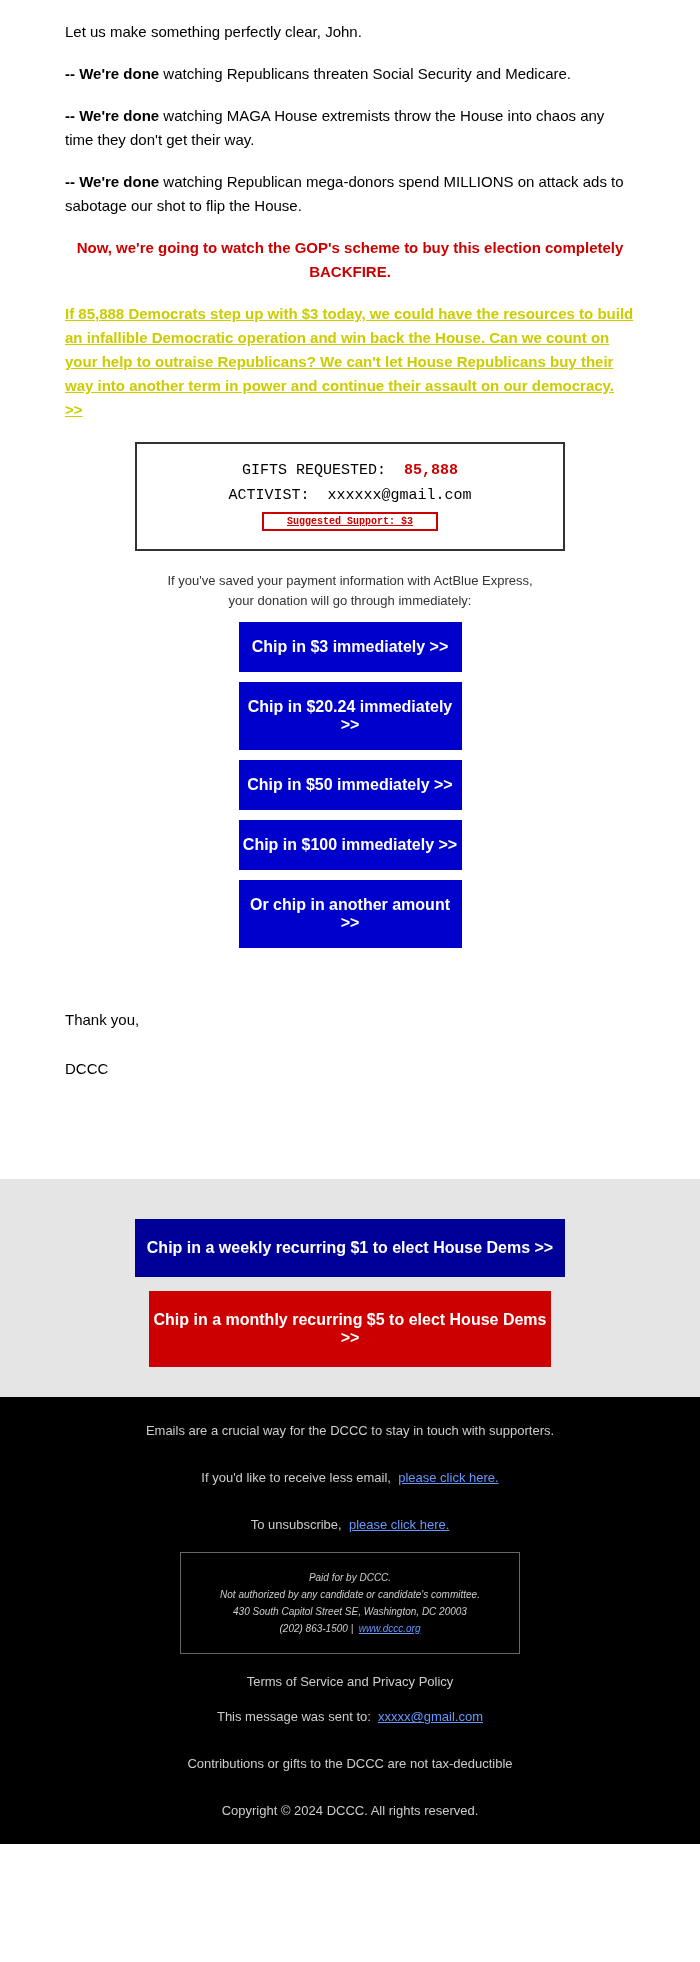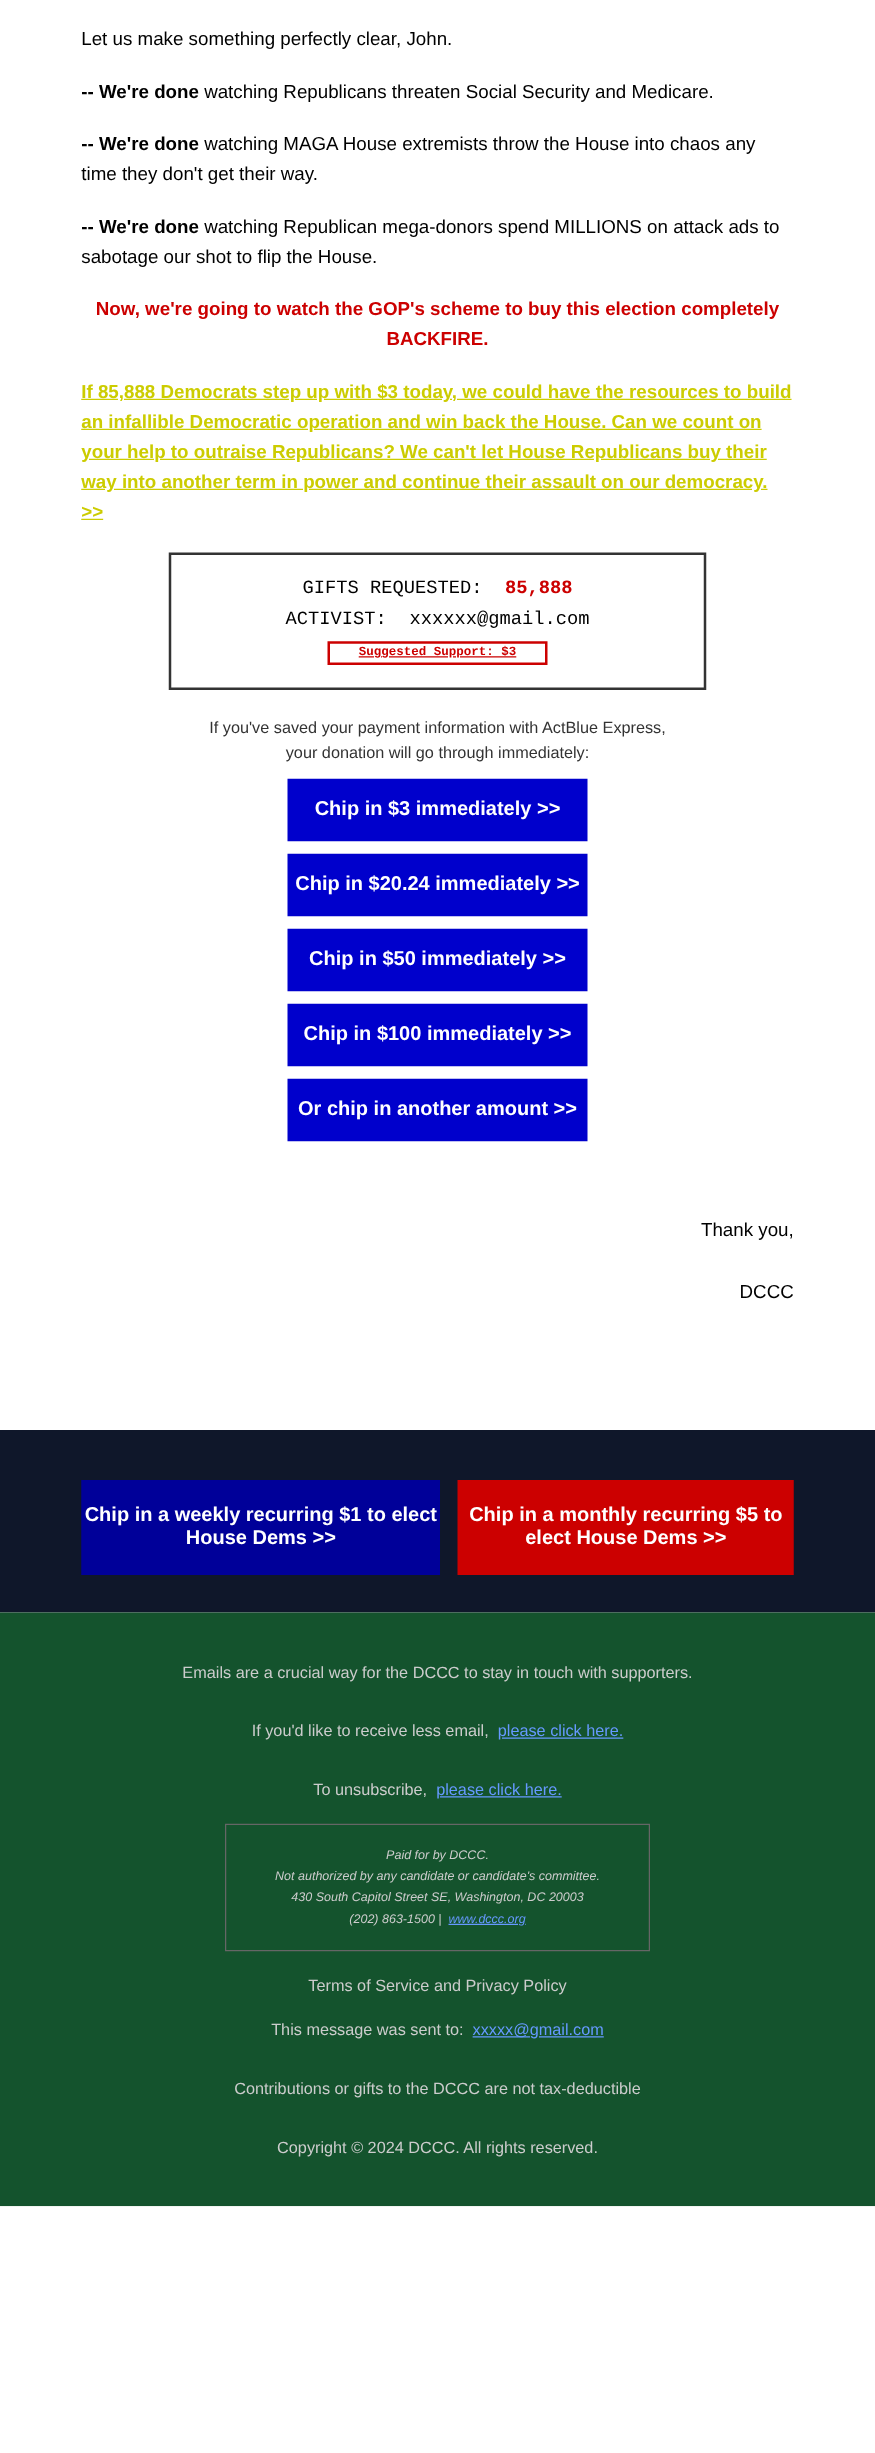--- a/index.html
+++ b/index.html
@@ -81,44 +81,43 @@
       margin: 0 auto 30px;
     }
 
     .donate-btn {
       background: #0000cc;
       color: #fff;
       font-weight: bold;
       font-size: 16px;
       border: none;
       padding: 16px 0;
-      width: 240px;
+      width: 223px;
       text-align: center;
       cursor: pointer;
       display: block;
       text-decoration: none;
     }
 
     .thank-you-section {
       padding: 10px 65px 30px;
       background: #fff;
     }
 
     .thank-you-section p {
       margin-bottom: 8px;
       font-size: 15px;
       line-height: 1.6;
-      text-align: right;
     }
 
     .recurring-section {
-      background: #0f172a;
+      background: #e5e5e5;
       padding: 40px 65px 30px;
       display: flex;
-      flex-direction: row;
+      flex-direction: column;
       align-items: center;
       gap: 14px;
     }
 
     .recurring-btn-blue {
       background: #000099;
       color: #fff;
       font-weight: bold;
       font-size: 16px;
       border: none;
@@ -136,23 +135,23 @@
       font-size: 16px;
       border: none;
       padding: 20px 0;
       width: 402px;
       text-align: center;
       cursor: pointer;
       display: block;
     }
 
     .footer {
-      background: #14532d;
+      background: #000000;
       color: #ccc;
-      padding: 36px 60px;
+      padding: 22px 60px;
       text-align: center;
       font-size: 13px;
       line-height: 1.8;
     }
 
     .footer a {
       color: #6699ff;
       text-decoration: underline;
       margin-top: 24px;
     }

